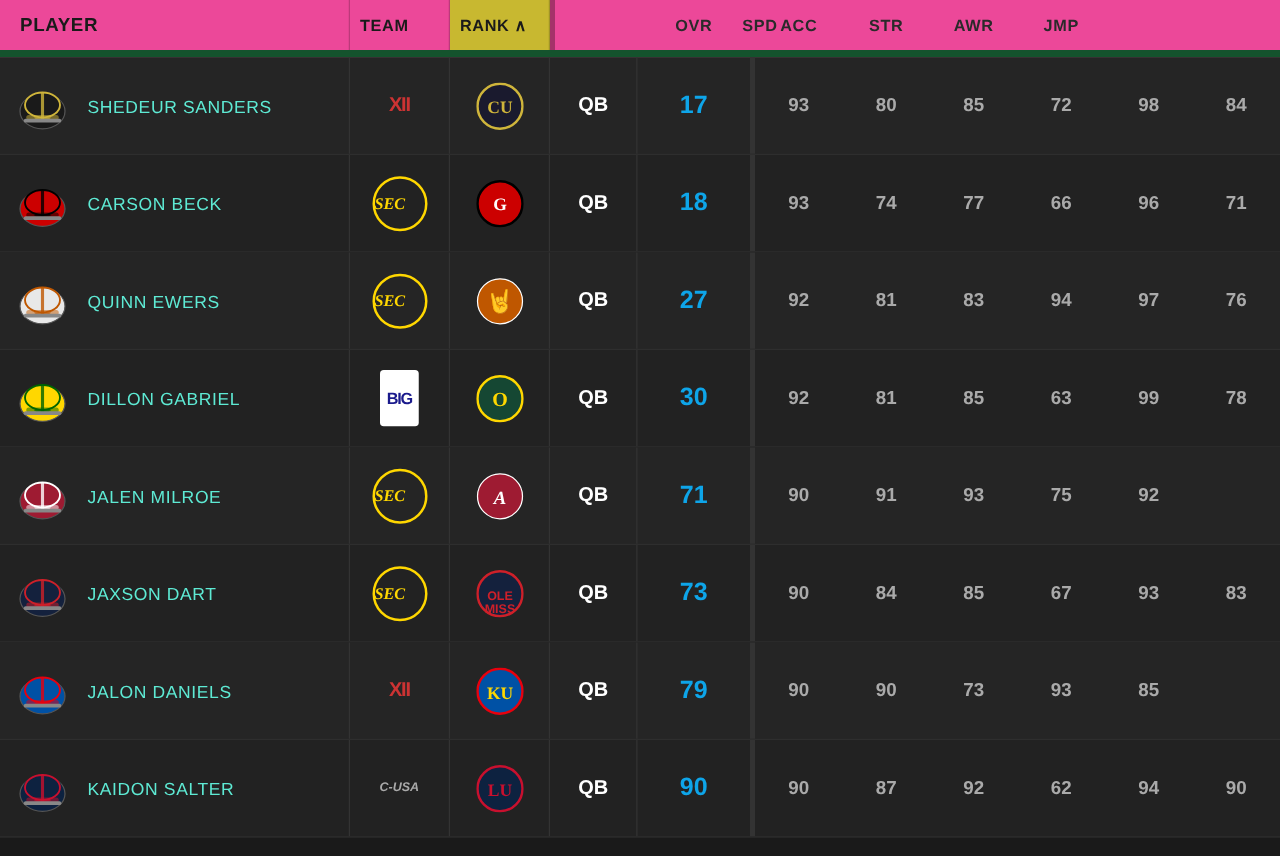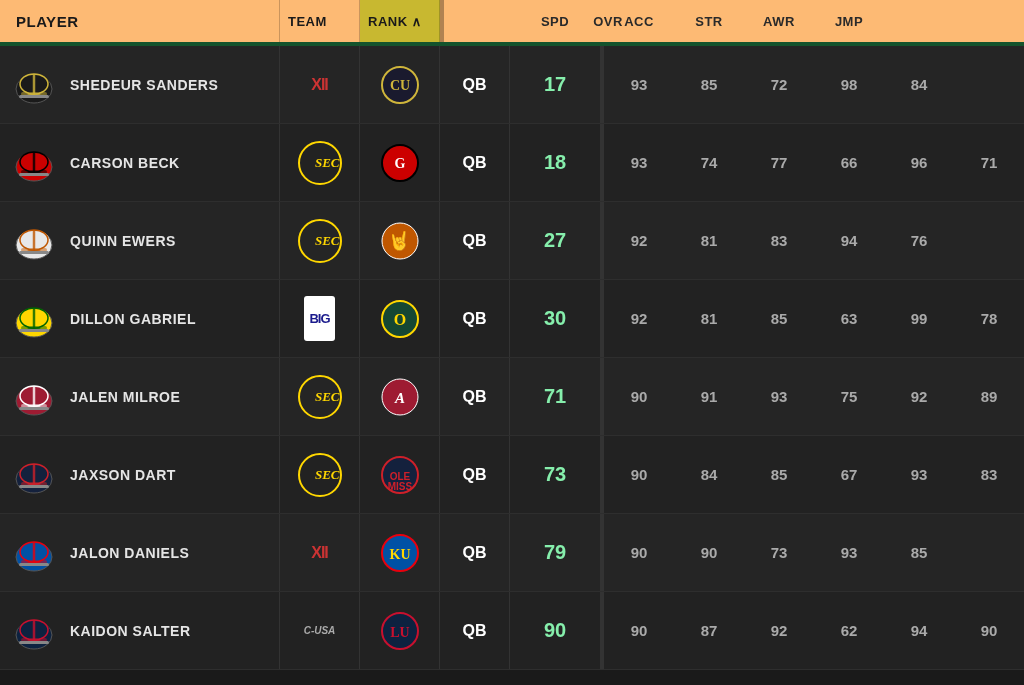--- a/index.html
+++ b/index.html
@@ -13,24 +13,24 @@
     }
 
     .table-container {
       width: 1024px;
     }
 
     
     .header-row {
       display: grid;
       grid-template-columns: 280px 80px 80px 70px 90px 4px 70px 70px 70px 70px 70px 70px;
-      background: #fdba74;
+      background: #ec4899;
       align-items: center;
       height: 46px;
-      border-bottom: 4px solid #14532d;
+      border-bottom: 6px solid #14532d;
     }
 
     .header-cell {
       color: #1a1a1a;
       font-size: 13px;
       font-weight: 900;
       text-transform: uppercase;
       letter-spacing: 0.5px;
       padding: 0 8px;
       display: flex;
@@ -89,23 +89,23 @@
       height: 48px;
       border-radius: 50%;
       display: flex;
       align-items: center;
       justify-content: center;
       flex-shrink: 0;
       font-size: 22px;
     }
 
     .player-name {
-      color: #e5e5e5;
+      color: #5eead4;
       font-size: 14px;
-      font-weight: 700;
+      font-weight: 400;
       text-transform: uppercase;
       letter-spacing: 0.5px;
     }
 
     .conf-cell, .team-cell {
       display: flex;
       align-items: center;
       justify-content: center;
       height: 100%;
       border-right: 1px solid #333;
@@ -120,21 +120,21 @@
       color: #ffffff;
       font-size: 16px;
       font-weight: 900;
     }
 
     .rank-cell {
       display: flex;
       align-items: center;
       justify-content: center;
       height: 100%;
-      color: #86efac;
+      color: #0ea5e9;
       font-size: 20px;
       font-weight: 900;
     }
 
     .divider-cell {
       background: #333;
       height: 100%;
       width: 4px;
     }
 
@@ -149,21 +149,21 @@
     }
 
     
     .conf-sec {
       border: 2px solid #ffd700;
       border-radius: 50%;
       width: 44px;
       height: 44px;
       display: flex;
       align-items: center;
-      justify-content: flex-end;
+      justify-content: flex-start;
       color: #ffd700;
       font-size: 11px;
       font-weight: 900;
       font-style: italic;
     }
 
     .conf-big12 {
       color: #cc3333;
       font-size: 13px;
       font-weight: 900;
@@ -209,24 +209,24 @@
       <span>PLAYER</span>
     </div>
     <div class="header-cell">
       <span>TEAM</span>
     </div>
     <div class="header-cell rank-header">
       <span>RANK ∧</span>
     </div>
     <div class="header-divider"></div>
     <div class="header-cell stat-header">
+      <span>OVR</span>
+    </div>
+    <div class="header-cell stat-header">
       <span>SPD</span>
-    </div>
-    <div class="header-cell stat-header">
-      <span>OVR</span>
     </div>
     <div class="header-cell stat-header">
       <span>ACC</span>
     </div>
     <div class="header-cell stat-header">
       <span>STR</span>
     </div>
     <div class="header-cell stat-header">
       <span>AWR</span>
     </div>
@@ -259,20 +259,21 @@
         <svg width="38" height="38" viewBox="0 0 38 38">
               <circle cx="19" cy="19" r="18" fill="#1a1a2e" stroke="#cfb53b" stroke-width="2"></circle>
               <text x="19" y="24" text-anchor="middle" fill="#cfb53b" font-size="14" font-weight="900" font-family="Arial Black">CU</text>
             </svg>
       </div>
     </div>
     <div class="pos-cell">QB</div>
     <div class="rank-cell">17</div>
     <div class="divider-cell"></div>
     <div class="stat-cell">93</div>
+    <div class="stat-cell">80</div>
     <div class="stat-cell">85</div>
     <div class="stat-cell">72</div>
     <div class="stat-cell">98</div>
     <div class="stat-cell">84</div>
   </div>
       <div class="data-row">
     <div class="player-cell">
       <div class="helmet-icon">
         <svg width="46" height="46" viewBox="0 0 46 46">
     <ellipse cx="23" cy="27" rx="18" ry="14" fill="#cc0000" stroke="#555" stroke-width="1"></ellipse>
@@ -337,20 +338,21 @@
             </svg>
       </div>
     </div>
     <div class="pos-cell">QB</div>
     <div class="rank-cell">27</div>
     <div class="divider-cell"></div>
     <div class="stat-cell">92</div>
     <div class="stat-cell">81</div>
     <div class="stat-cell">83</div>
     <div class="stat-cell">94</div>
+    <div class="stat-cell">97</div>
     <div class="stat-cell">76</div>
   </div>
       <div class="data-row">
     <div class="player-cell">
       <div class="helmet-icon">
         <svg width="46" height="46" viewBox="0 0 46 46">
     <ellipse cx="23" cy="27" rx="18" ry="14" fill="#ffd700" stroke="#555" stroke-width="1"></ellipse>
     <ellipse cx="23" cy="24" rx="16" ry="12" fill="#ffd700"></ellipse>
     <ellipse cx="23" cy="22" rx="14" ry="10" fill="#ffd700" stroke="#006400" stroke-width="1.5"></ellipse>
     <path d="M16 32 Q23 38 30 32" fill="#006400" opacity="0.7"></path>
@@ -411,21 +413,20 @@
       </div>
     </div>
     <div class="pos-cell">QB</div>
     <div class="rank-cell">71</div>
     <div class="divider-cell"></div>
     <div class="stat-cell">90</div>
     <div class="stat-cell">91</div>
     <div class="stat-cell">93</div>
     <div class="stat-cell">75</div>
     <div class="stat-cell">92</div>
-    <div class="stat-cell">89</div>
   </div>
       <div class="data-row">
     <div class="player-cell">
       <div class="helmet-icon">
         <svg width="46" height="46" viewBox="0 0 46 46">
     <ellipse cx="23" cy="27" rx="18" ry="14" fill="#14213d" stroke="#555" stroke-width="1"></ellipse>
     <ellipse cx="23" cy="24" rx="16" ry="12" fill="#14213d"></ellipse>
     <ellipse cx="23" cy="22" rx="14" ry="10" fill="#14213d" stroke="#ce2029" stroke-width="1.5"></ellipse>
     <path d="M16 32 Q23 38 30 32" fill="#ce2029" opacity="0.7"></path>
     <rect x="10" y="30" width="26" height="4" rx="2" fill="#ce2029" opacity="0.5"></rect>

